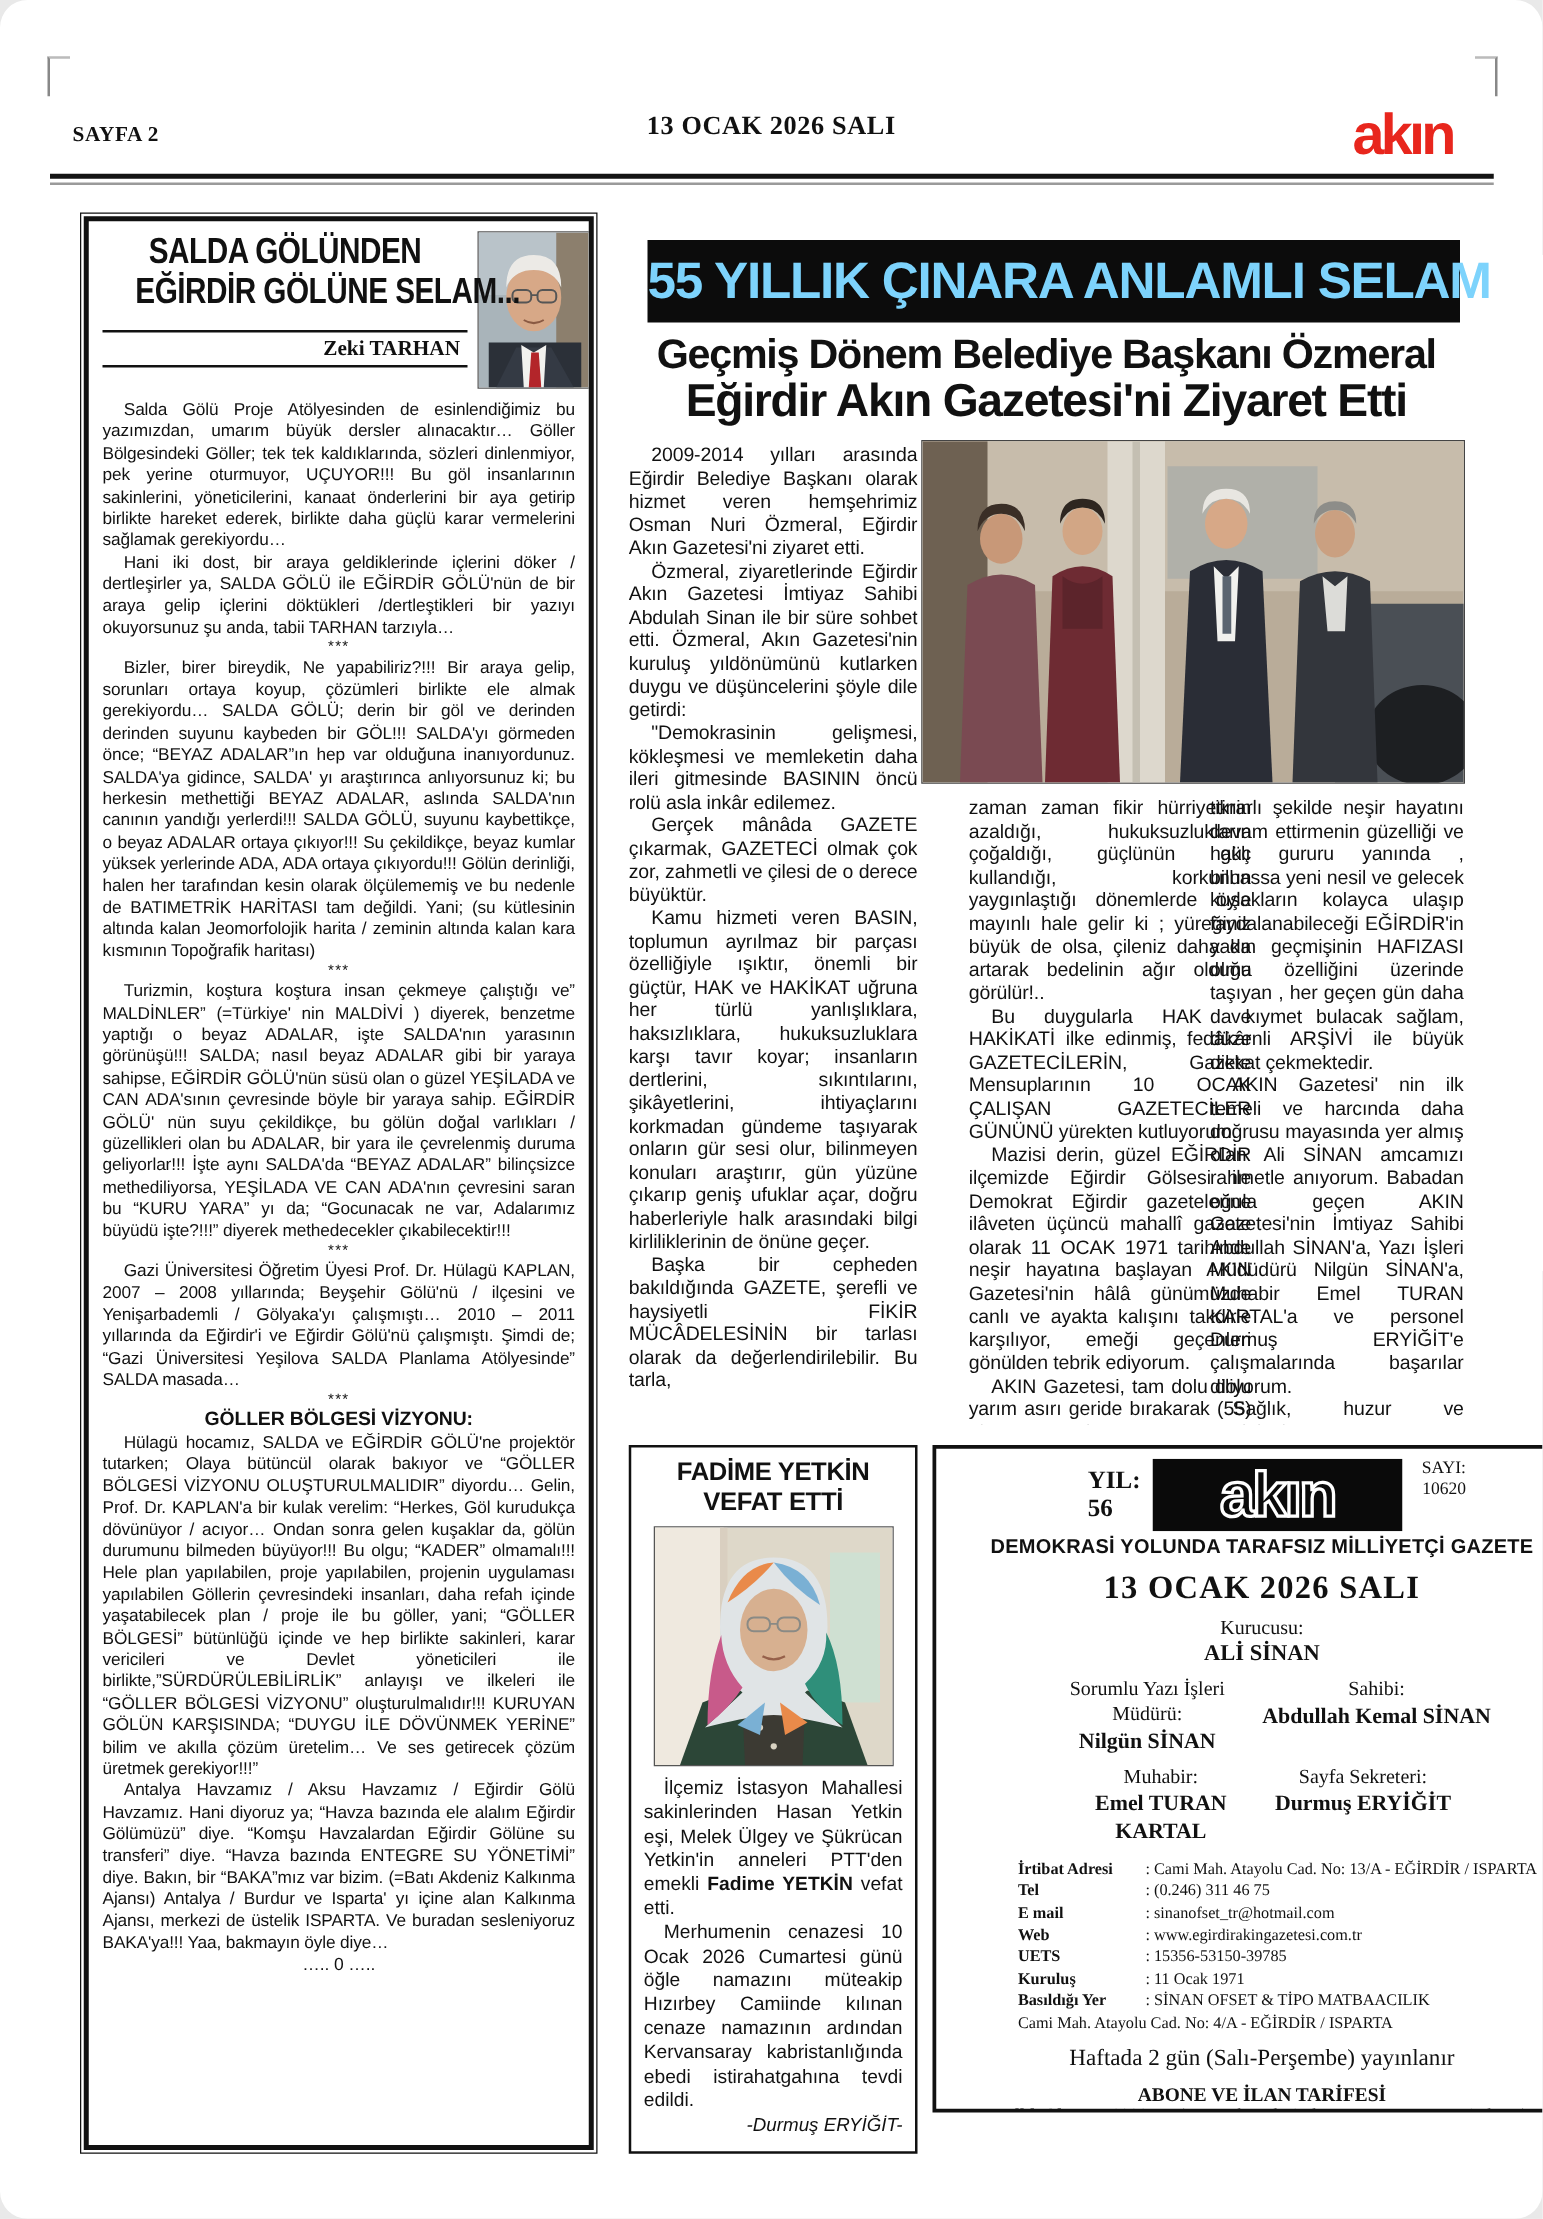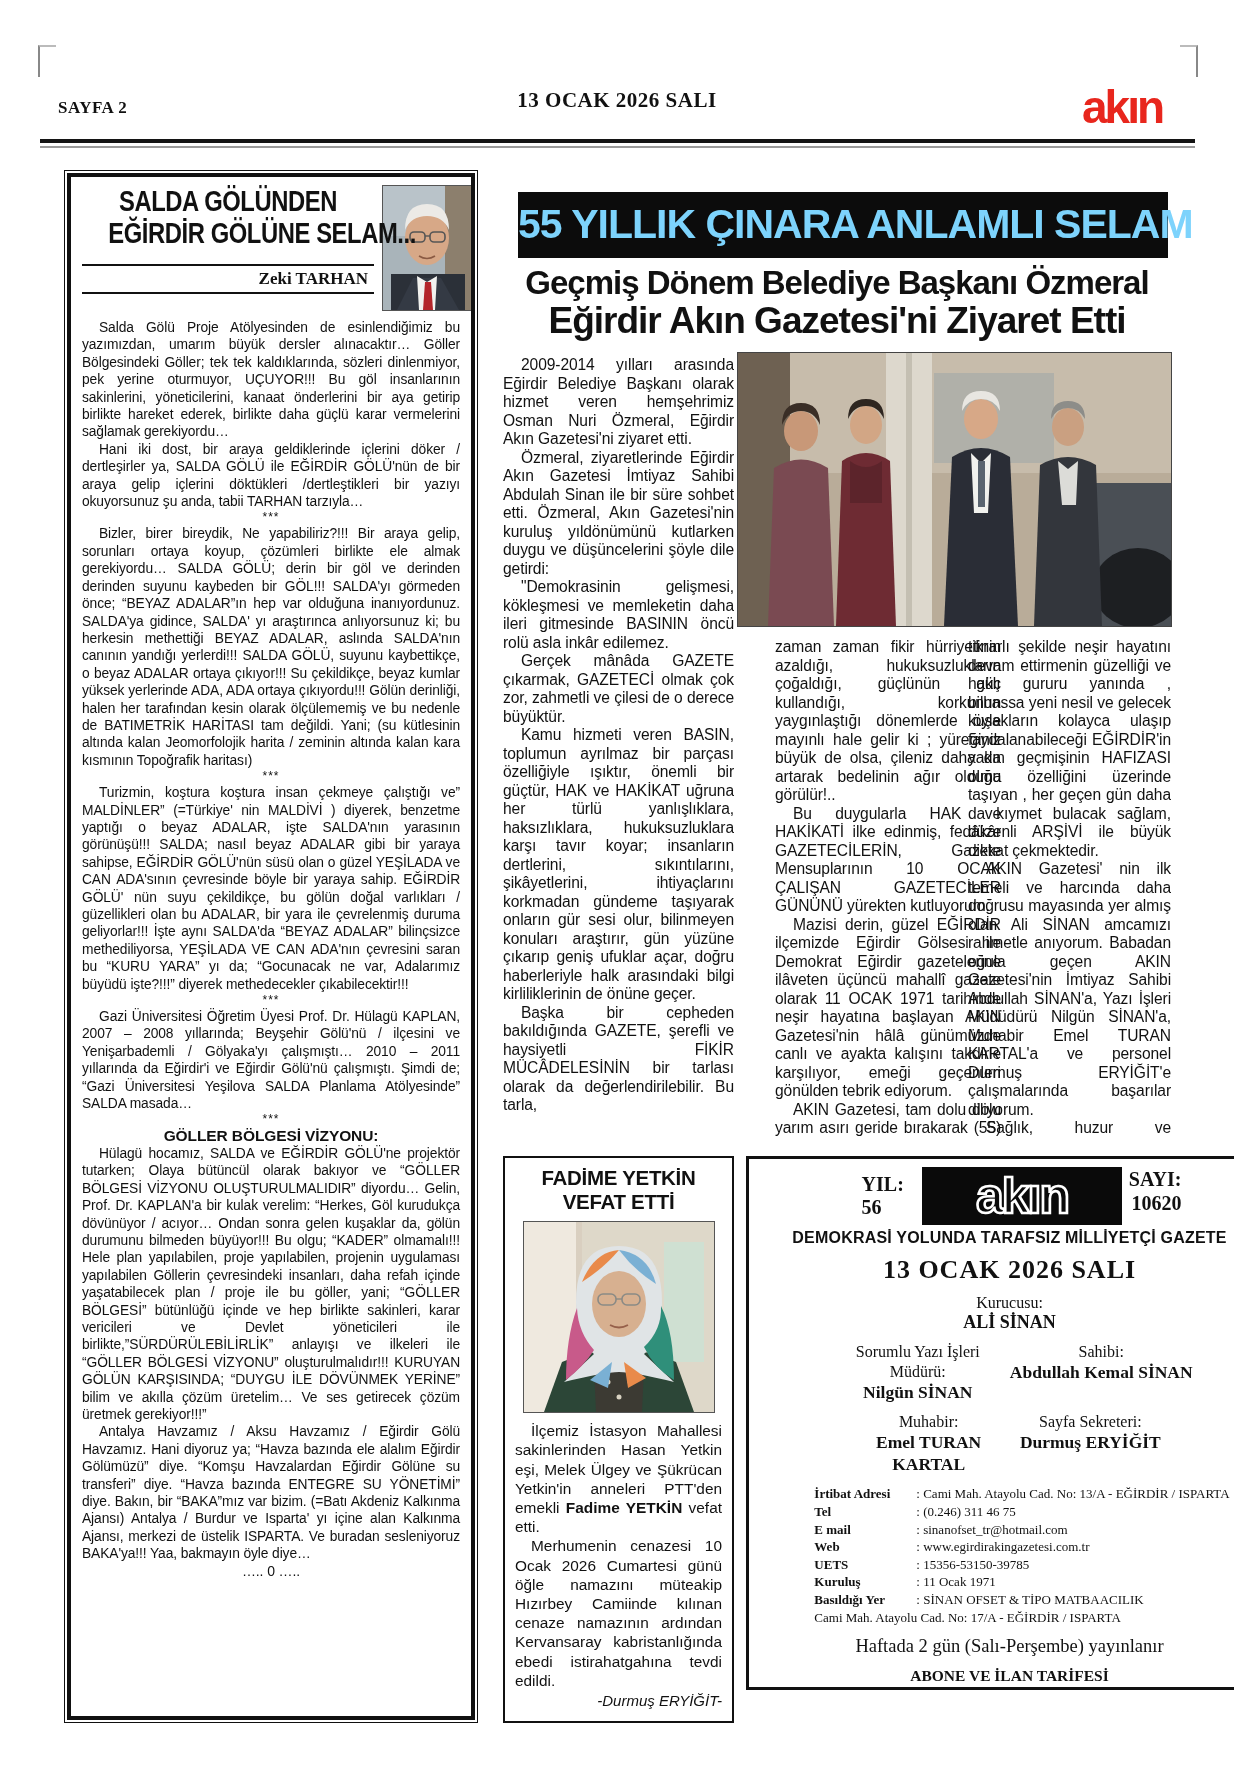--- a/index.html
+++ b/index.html
@@ -1,19 +1,20 @@
 <!DOCTYPE html>
 <html><head>
 <meta charset="utf-8">
 <style>
   html,body { margin:0; padding:0; background:#e9e9e9; }
   #page {
     position:relative; width:1234px; height:1775px; background:#ffffff;
     margin:0 auto; font-family:"Liberation Sans", sans-serif; color:#111;
     overflow:hidden;
+    border-radius:22px;
   }
   
   .crop { position:absolute; width:16px; height:30px; }
   .crop.tl { left:38px; top:45px; border-left:2px solid #888; border-top:2px solid #bbb; }
   .crop.tr { left:1180px; top:45px; border-right:2px solid #888; border-top:2px solid #bbb; }
 
   
   .pageno { position:absolute; left:58px; top:98px; font:bold 17px "Liberation Serif", serif; letter-spacing:.5px; }
   .hdate  { position:absolute; left:0; right:0; top:88px; text-align:center; font:bold 21px "Liberation Serif", serif; letter-spacing:.5px; }
   .hlogo  { position:absolute; left:1082px; top:80px; font:bold 46px "Liberation Sans", sans-serif; letter-spacing:-3px; }
@@ -64,21 +65,21 @@
   .obody p { margin:0; text-indent:16px; }
   .osign { text-align:right; font-style:italic; font-size:15px; margin-top:1px; }
 
   
   .mbox { position:absolute; left:746px; top:1156px; width:527px; height:534px;
           border:3px solid #111; box-sizing:border-box; display:flex; flex-direction:column;
           font-family:"Liberation Serif", serif; overflow:hidden;align-items:center; }
   .mtop { display:flex; align-items:flex-start; padding:8px 14px 0 14px; }
   .myil { flex:1; font-weight:bold; font-size:20px; padding-left:28px; padding-top:6px; }
   .mlogo-svg { width:200px; height:58px; flex:none; }
-  .msayi { flex:1; text-align:right; font-weight:bold; font-size:20px; line-height:1.2; padding-right:4px; }
+  .msayi { flex:1; text-align:right; font-weight:normal; font-size:14px; line-height:1.2; padding-right:4px; }
   .motto { text-align:center; font-family:"Liberation Sans", sans-serif; font-weight:bold;
            font-size:16px; letter-spacing:.2px; margin-top:4px; }
   .mrule { height:0; border-top:2px solid #111; margin:3px 12px; }
   .mdate { text-align:center; font-weight:bold; font-size:26px; letter-spacing:1px; }
   .mcenter { text-align:center; font-size:16px; line-height:1.2; }
   .mcenter b { font-size:18px; }
   .mgrid { display:flex; }
   .mgrid > div { flex:1; text-align:center; font-size:16px; line-height:1.25; }
   .mgrid b { font-size:17.5px; }
   .minfo { padding:2px 14px 0 14px; font-size:13px; line-height:17.6px;margin-left:25px; }
@@ -306,21 +307,21 @@
           <span>: 15356-53150-39785</span>
         </div>
       <div class="minfo-row">
           <span class="lab">Kuruluş</span>
           <span>: 11 Ocak 1971</span>
         </div>
       <div class="minfo-row">
           <span class="lab">Basıldığı Yer</span>
           <span>: SİNAN OFSET &amp; TİPO MATBAACILIK</span>
         </div>
-      <div>Cami Mah. Atayolu Cad. No: 17/A - EĞİRDİR / ISPARTA</div>
+      <div>Cami Mah. Atayolu Cad. No: 4/A - EĞİRDİR / ISPARTA</div>
     </div>
     <div class="mrule"></div>
     <div class="msched">Haftada 2 gün (Salı-Perşembe) yayınlanır</div>
     <div class="mrule"></div>
     <div class="mtariff">
       <div class="tt">ABONE VE İLAN TARİFESİ</div>
       <div><b>Yıllık Abone :</b><span> 1000 TL  (Taşra abonelerinden ayrıca posta ücreti alınır.)</span></div>
 
     </div>
 

